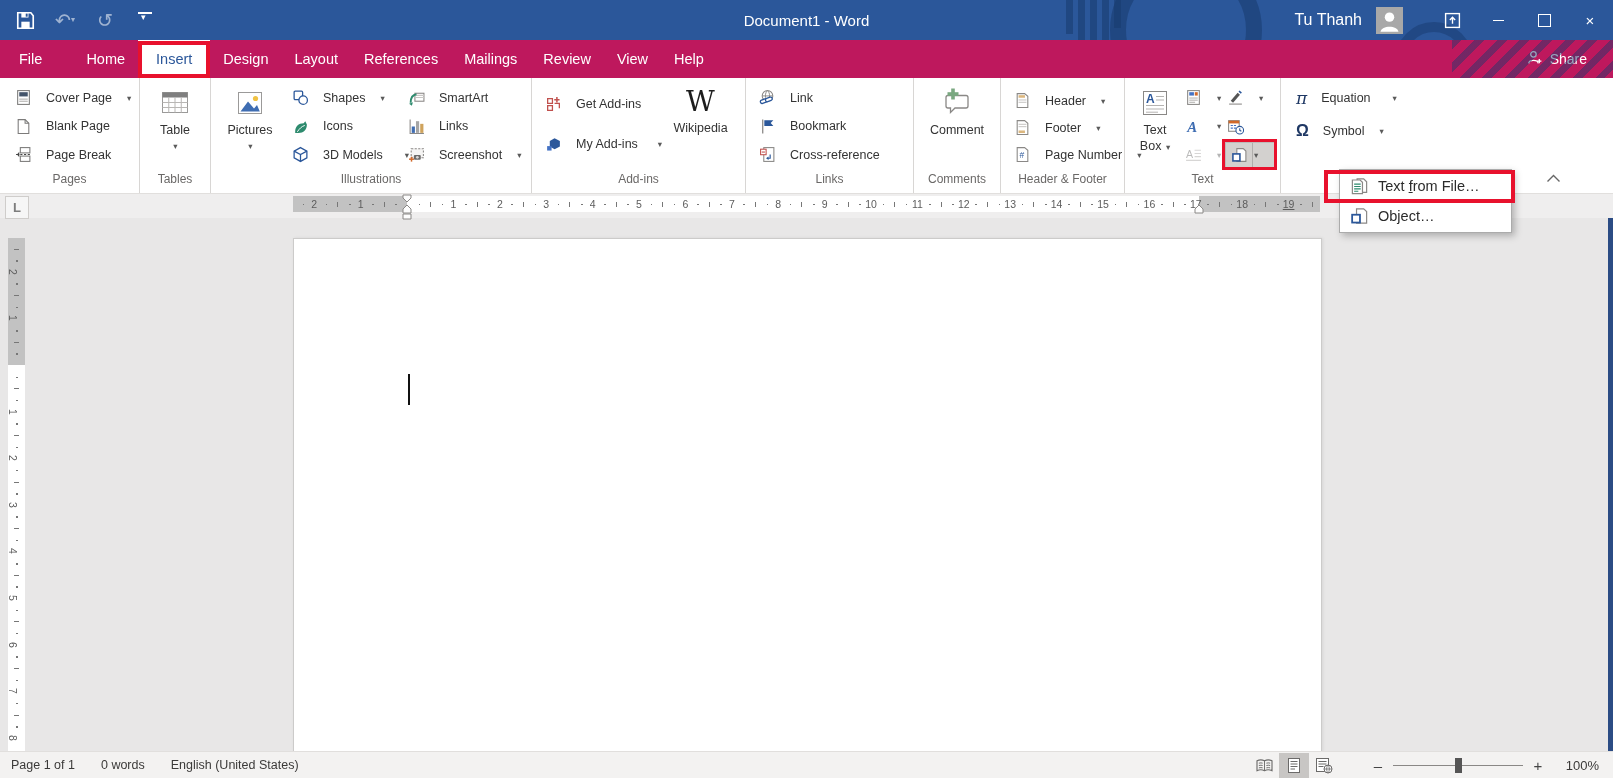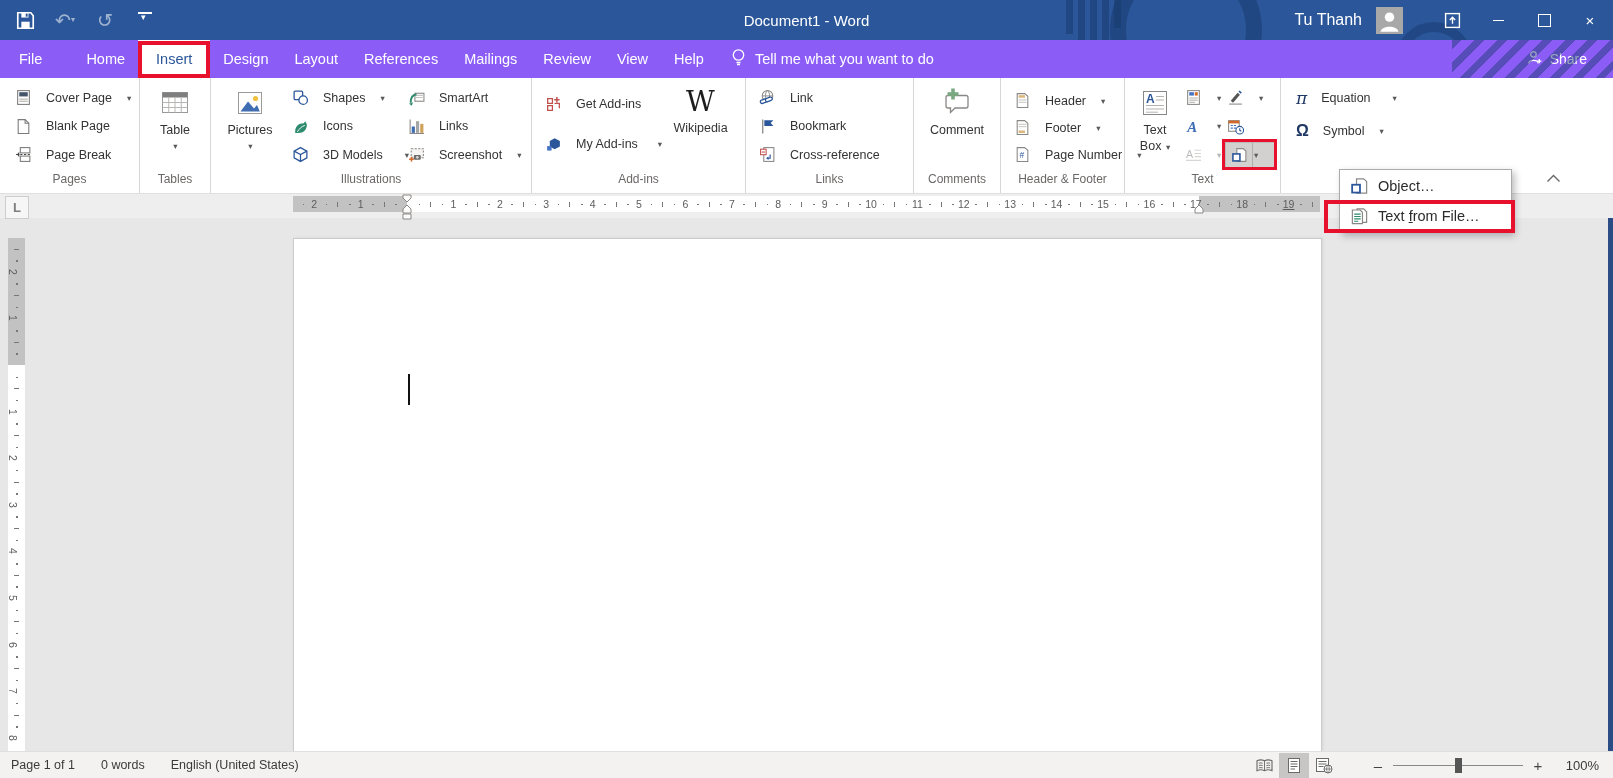--- a/index.html
+++ b/index.html
@@ -23,21 +23,21 @@
   #qat-caret::after{content:"▾";position:absolute;left:3px;top:-2px;font-size:9px;color:#fff;}
   #win-title{position:absolute;left:0;right:0;top:0;height:40px;display:flex;align-items:center;justify-content:center;
      font-size:15px;z-index:1;}
   #tb-right{position:absolute;right:0;top:0;height:40px;display:flex;align-items:center;z-index:2;}
   #user-name{font-size:16px;margin-right:14px;}
   #avatar{width:27px;height:27px;background:#a8a8a8;display:flex;align-items:center;justify-content:center;margin-right:26px;}
   .winbtn{width:46px;height:40px;display:flex;align-items:center;justify-content:center;color:#fff;font-size:15px;}
   #btn-maximize span{display:block;width:11px;height:11px;border:1.4px solid #fff;}
   #btn-minimize span{display:block;width:11px;border-top:1.5px solid #fff;}
   
-  #tabrow{position:absolute;left:0;top:40px;width:100%;height:38px;background:#8b5cf6;display:flex;align-items:stretch;z-index:2;}
+  #tabrow{position:absolute;left:0;top:40px;width:100%;height:38px;background:#be185d;display:flex;align-items:stretch;z-index:2;}
   .tab{display:flex;align-items:center;padding:0 13px;color:#fff;font-size:14.5px;white-space:nowrap;}
   #tab-file{padding:0 19px;margin-right:12px;}
   .tab.active{position:relative;background:#fff;color:#2b579a;padding:0 18px;}
   .rbox{position:absolute;border:4px solid #e8112d;pointer-events:none;z-index:60;}
   #tab-insert-box{inset:1px 0px 0px 0px;}
   #tellme{display:flex;align-items:center;gap:9px;margin-left:14px;color:#fff;font-size:14.5px;}
   #share{margin-left:auto;margin-right:26px;display:flex;align-items:center;gap:7px;color:#fff;font-size:14px;}
   
   #ribbon{position:absolute;left:0;top:78px;width:100%;height:115px;background:#fff;border-bottom:1px solid #e1dfdd;
      display:flex;z-index:5;}
@@ -166,29 +166,20 @@
       <span>Insert</span>
       <div class="rbox" id="tab-insert-box"></div>
     </div>
     <div class="tab">Design</div>
     <div class="tab">Layout</div>
     <div class="tab">References</div>
     <div class="tab">Mailings</div>
     <div class="tab">Review</div>
     <div class="tab">View</div>
     <div class="tab">Help</div>
-    <div id="tellme">
-      <span>
-        <svg width="15" height="20" viewBox="0 0 14 20">
-            <circle cx="7" cy="7" r="5.2" fill="none" stroke="#fff" stroke-width="1.3"></circle>
-            <path d="M5 14.5h4M5.5 16.5h3" stroke="#fff" stroke-width="1.3"></path>
-          </svg>
-      </span>
-      <span>Tell me what you want to do</span>
-    </div>
     <div id="share">
       <span>
         <svg width="17" height="17" viewBox="0 0 16 16">
             <circle cx="7" cy="5" r="2.6" fill="none" stroke="#fff" stroke-width="1.2"></circle>
             <path d="M2.5 13.5c.6-3.6 8.4-3.6 9 0" fill="none" stroke="#fff" stroke-width="1.2"></path>
             <path d="M12.5 9.5v4M10.5 11.5h4" stroke="#fff" stroke-width="1.2"></path>
           </svg>
       </span>
       <span>Share</span>
     </div>
@@ -694,36 +685,36 @@
     <div id="page">
       <div id="cursor"></div>
     </div>
     <div id="scrollstrip"></div>
   </div>
 
   <div id="objmenu">
     <div class="menurow">
       <span class="menu-ic">
         <svg width="19" height="19" viewBox="0 0 16 16">
-            <path d="M5.5 1.5h6L14 3.8v9.7H5.5z" fill="#fff" stroke="#8a8886"></path>
-            <rect x="1.8" y="6.5" width="6.6" height="6.6" fill="#fff" stroke="#2b579a" stroke-width="1.5"></rect>
-          </svg>
-      </span>
-      <span><span>Ob</span><span class="accel">j</span><span>ect…</span></span>
+            <path d="M6 1.5h5.5L14 4v9H6z" fill="#fff" stroke="#8a8886"></path>
+            <path d="M2 2.5h6.5L10.5 4.5v9.5H2z" fill="#fff" stroke="#8a8886"></path>
+            <path d="M3.5 6h5.5M3.5 8h5.5M3.5 10h5.5M3.5 12h3.5" stroke="#2e8b6e"></path>
+          </svg>
+      </span>
+      <span><span>Text </span><span class="accel">f</span><span>rom File…</span></span>
+      <div class="rbox" id="tff-box"></div>
     </div>
     <div class="menurow">
       <span class="menu-ic">
         <svg width="19" height="19" viewBox="0 0 16 16">
-            <path d="M6 1.5h5.5L14 4v9H6z" fill="#fff" stroke="#8a8886"></path>
-            <path d="M2 2.5h6.5L10.5 4.5v9.5H2z" fill="#fff" stroke="#8a8886"></path>
-            <path d="M3.5 6h5.5M3.5 8h5.5M3.5 10h5.5M3.5 12h3.5" stroke="#2e8b6e"></path>
-          </svg>
-      </span>
-      <span><span>Text </span><span class="accel">f</span><span>rom File…</span></span>
-      <div class="rbox" id="tff-box"></div>
+            <path d="M5.5 1.5h6L14 3.8v9.7H5.5z" fill="#fff" stroke="#8a8886"></path>
+            <rect x="1.8" y="6.5" width="6.6" height="6.6" fill="#fff" stroke="#2b579a" stroke-width="1.5"></rect>
+          </svg>
+      </span>
+      <span><span>Ob</span><span class="accel">j</span><span>ect…</span></span>
     </div>
   </div>
 
   <div id="statusbar">
     <div class="sleft">
       <span>Page 1 of 1</span>
       <span>0 words</span>
       <span>English (United States)</span>
     </div>
     <div class="sright">

